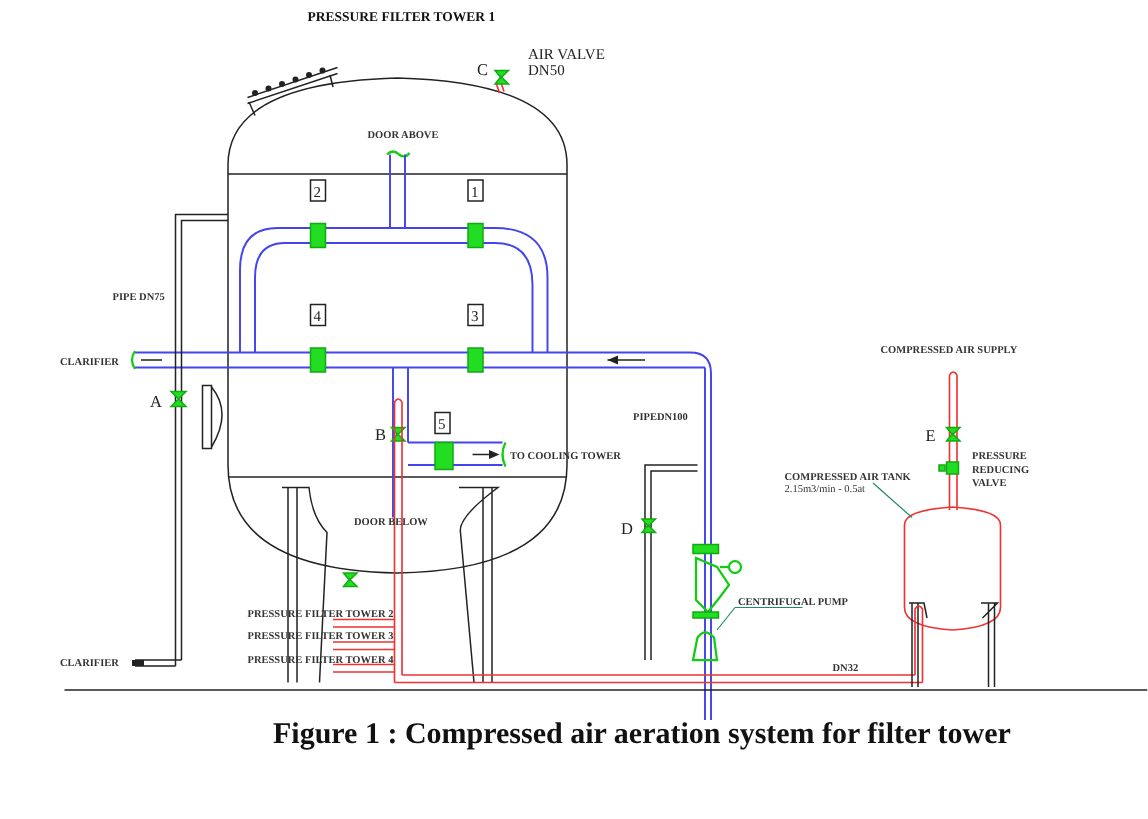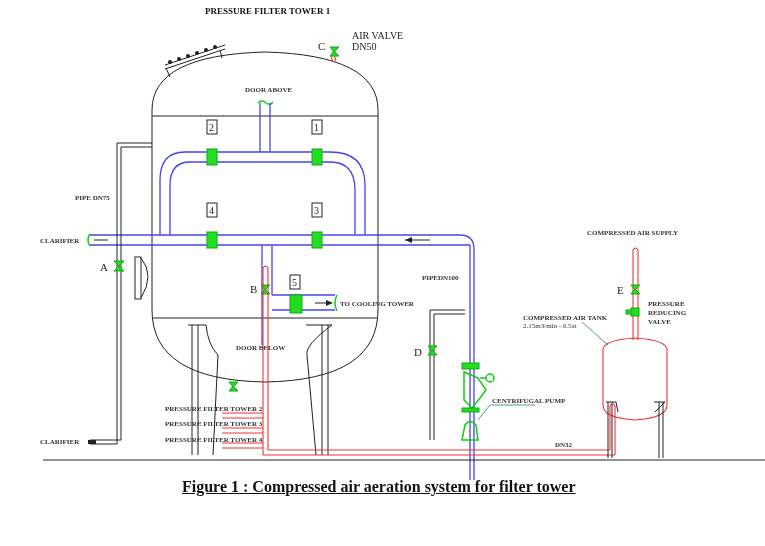--- a/index.html
+++ b/index.html
@@ -2,21 +2,21 @@
 <html><head>
 <meta charset="utf-8">
 <style>
   html, body { margin:0; padding:0; background:#ffffff; }
   body { width:765px; height:546px; position:relative; overflow:hidden; font-family:"Liberation Serif", serif; }
   svg { position:absolute; left:0; top:0; }
   .lbl { font-family:"Liberation Serif", serif; font-weight:bold; fill:#333; font-size:7px; }
   .lbl-lg { font-family:"Liberation Serif", serif; fill:#222; font-size:10px; }
   .lbl-letter { font-family:"Liberation Serif", serif; fill:#222; font-size:11px; }
   .title { font-family:"Liberation Serif", serif; font-weight:bold; fill:#111; font-size:9px; }
-  .caption { position:absolute; left:182px; top:478px; font-family:"Liberation Serif", serif; font-weight:bold; font-size:16px; color:#111; text-decoration:underline; white-space:nowrap; }
+  .caption { position:absolute; left:182px; top:478px; font-family:"Liberation Serif", serif; font-weight:bold; font-size:20px; color:#111; white-space:nowrap; }
   .black { stroke:#222; fill:none; stroke-width:1; }
   .blue { stroke:#4444ee; fill:none; stroke-width:1.3; }
   .red { stroke:#ee3333; fill:none; stroke-width:1.1; }
   .green { stroke:#11cc11; fill:none; stroke-width:1.5; }
   .gfill { fill:#22dd22; stroke:#11aa11; stroke-width:1; }
   .box { fill:#fff; stroke:#222; stroke-width:1; }
   .numtxt { font-family:"Liberation Serif", serif; font-size:10px; fill:#222; }
 </style>
 </head>
 <body>

